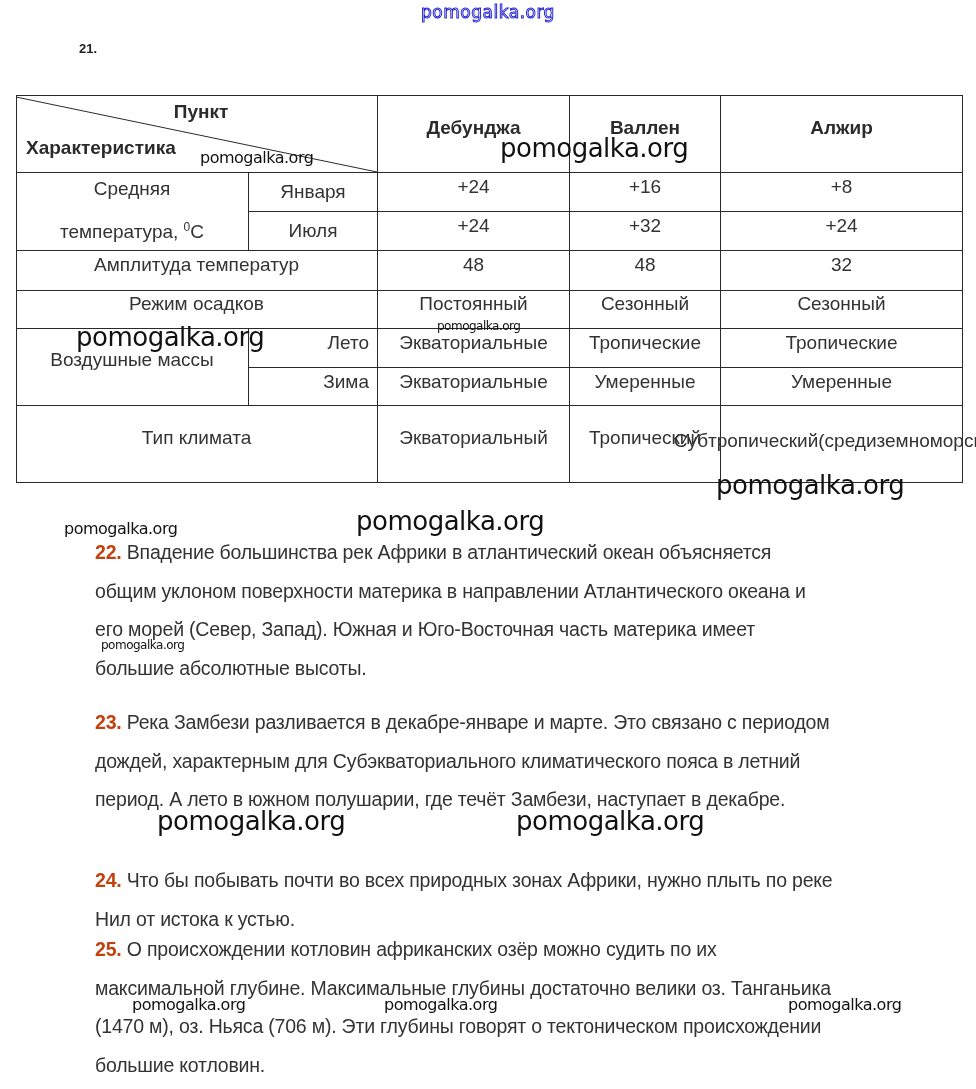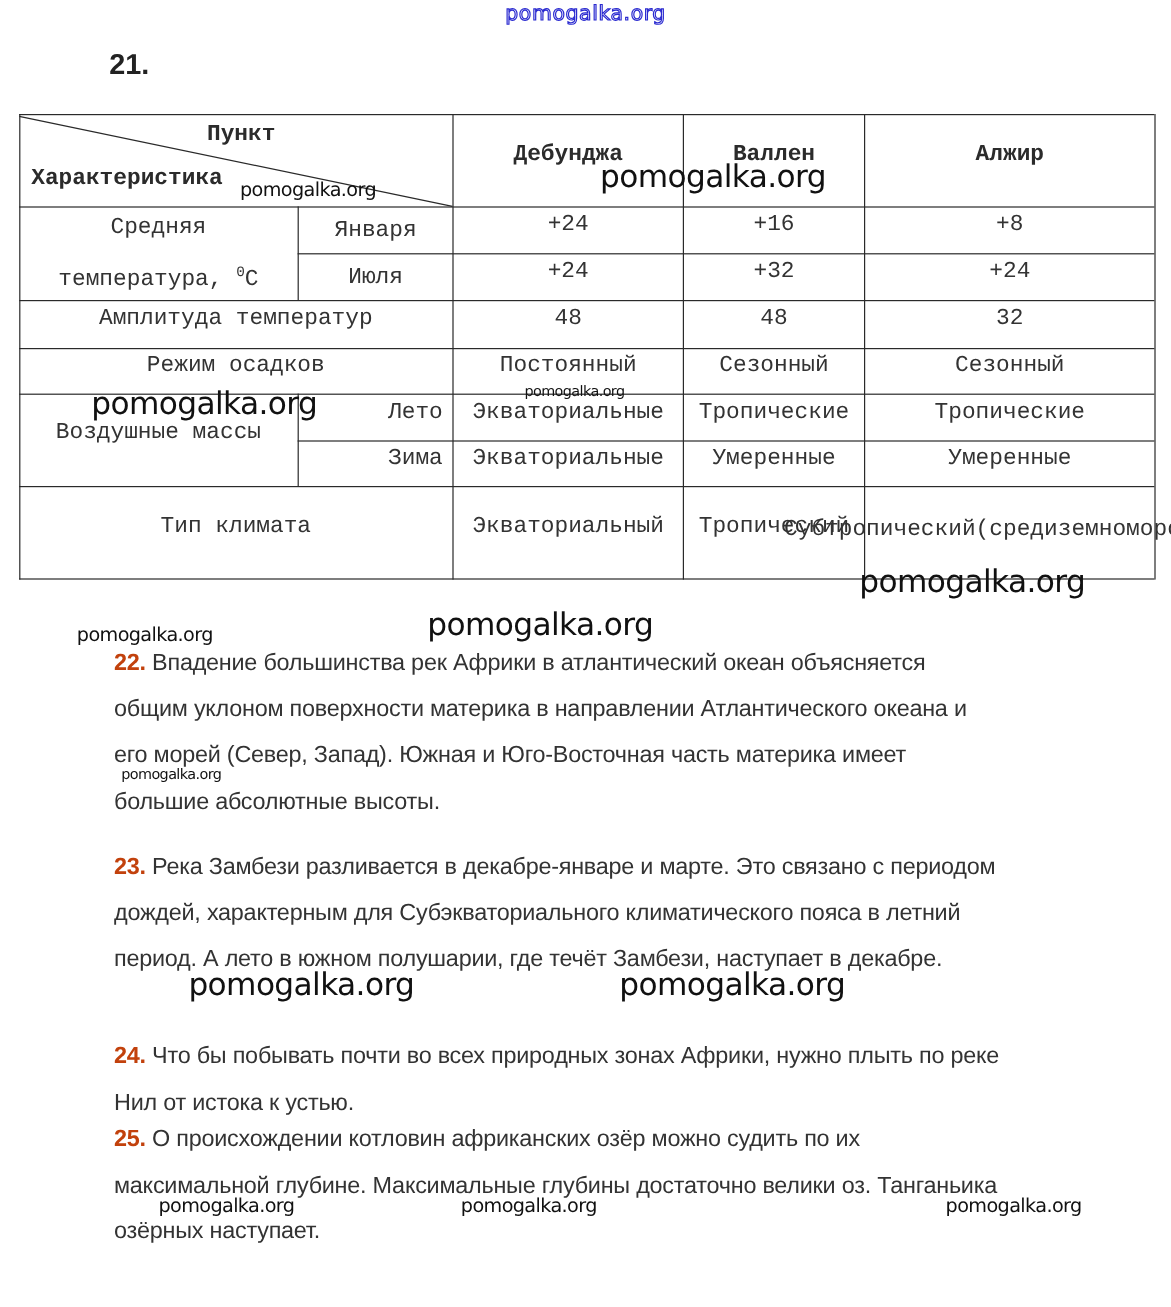--- a/index.html
+++ b/index.html
@@ -2,24 +2,24 @@
 <html><head>
 <meta charset="utf-8">
 <style>
   html, body { margin: 0; padding: 0; background: #ffffff; }
   body { width: 976px; height: 1089px; position: relative; overflow: hidden;
          font-family: "Liberation Sans", sans-serif; color: #333333; }
   .abs { position: absolute; }
   .top-wm { left: 0; width: 976px; top: 2px; text-align: center; font-size: 17px;
             color: #ffffff; -webkit-text-stroke: 1px #2a2ad0; letter-spacing: 0.5px;
             font-family: "DejaVu Sans", sans-serif; }
-  .task-num { left: 91px; top: 41px; font-size: 24px; font-weight: bold; color: #222; }
+  .task-num { left: 79px; top: 41px; font-size: 13px; font-weight: bold; color: #222; }
 
   
-  .tbl { left: 16px; top: 95px; width: 946px; height: 387px; font-family: Liberation Mono, monospace; }
+  .tbl { left: 16px; top: 95px; width: 946px; height: 387px; }
   .hl { position: absolute; height: 1px; background: #2a2a2a; }
   .vl { position: absolute; width: 1px; background: #2a2a2a; }
   .cell { position: absolute; display: flex; align-items: center; justify-content: center;
           text-align: center; font-size: 19px; color: #333; line-height: 38px; }
   .hdr { font-weight: bold; color: #2b2b2b; font-size: 19px; }
   .diag { position: absolute; left: 0; top: 0; }
 
   .wm { position: absolute; font-family: "DejaVu Sans", sans-serif; color: #111;
         font-weight: normal; white-space: nowrap; letter-spacing: -0.5px; }
   .wm-l { font-size: 26px; }
@@ -126,21 +126,22 @@
 </div>
 
 <div class="para" style="top:837px;margin-top:24px;">
   <span class="line"><b>24.</b><span> Что бы побывать почти во всех природных зонах Африки, нужно плыть по реке</span></span>
   <span class="line">Нил от истока к устью.</span>
 </div>
 
 <div class="para" style="top:930px;">
   <span class="line"><b>25.</b><span> О происхождении котловин африканских озёр можно судить по их</span></span>
   <span class="line">максимальной глубине. Максимальные глубины достаточно велики оз. Танганьика</span>
-  <span class="line">озёрных наступает.</span>
+  <span class="line">(1470 м), оз. Ньяса (706 м). Эти глубины говорят о тектоническом происхождении</span>
+  <span class="line">большие котловин.</span>
 </div>
 
 <div class="wm wm-s" style="left:200px;top:148px;">pomogalka.org</div>
 <div class="wm wm-l" style="left:500px;top:133px;">pomogalka.org</div>
 <div class="wm wm-l" style="left:76px;top:322px;">pomogalka.org</div>
 <div class="wm wm-xs" style="left:437px;top:319px;">pomogalka.org</div>
 <div class="wm wm-l" style="left:716px;top:470px;">pomogalka.org</div>
 <div class="wm wm-s" style="left:64px;top:519px;">pomogalka.org</div>
 <div class="wm wm-l" style="left:356px;top:506px;">pomogalka.org</div>
 <div class="wm wm-xs" style="left:101px;top:638px;">pomogalka.org</div>

